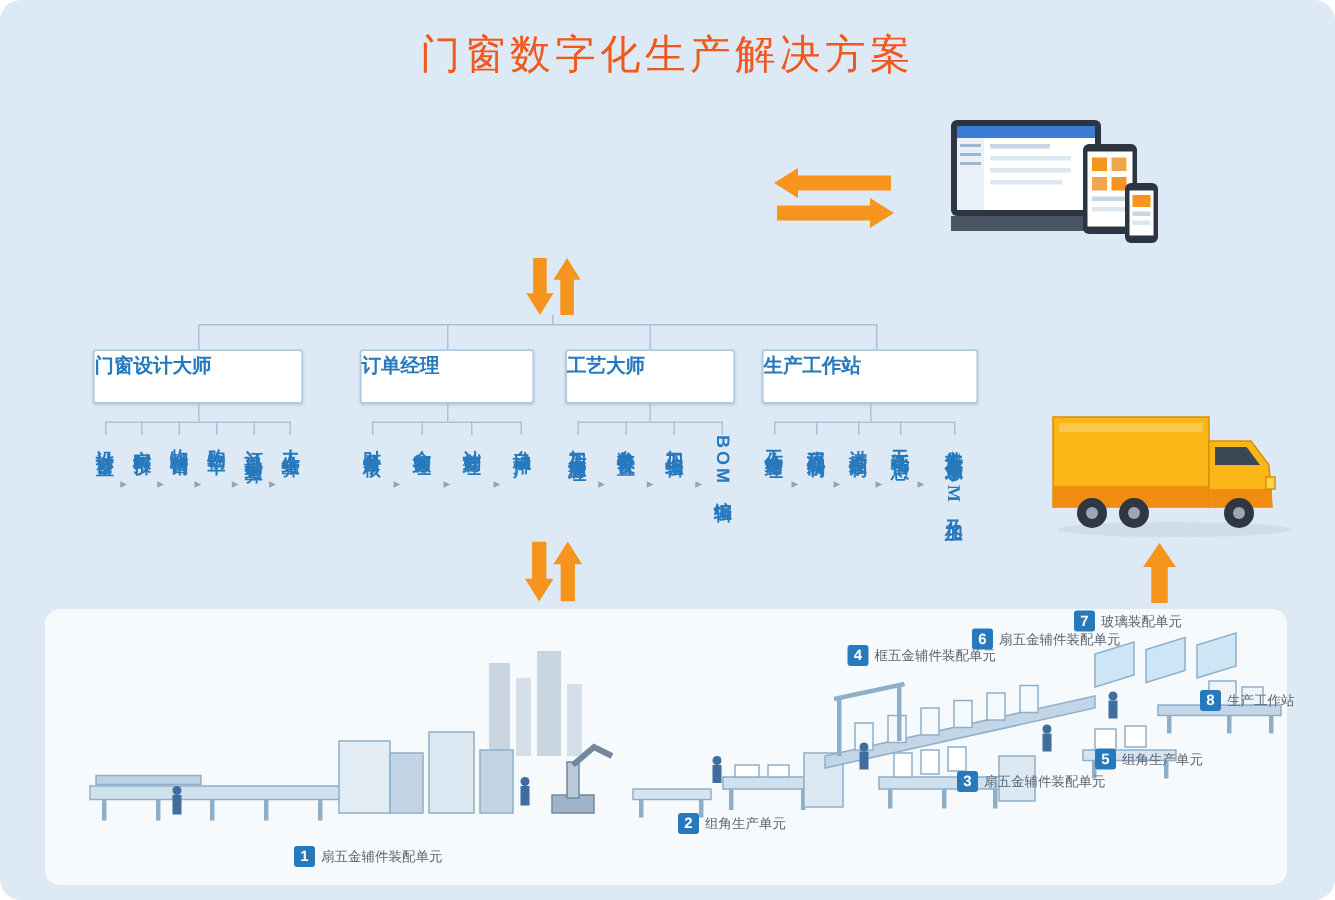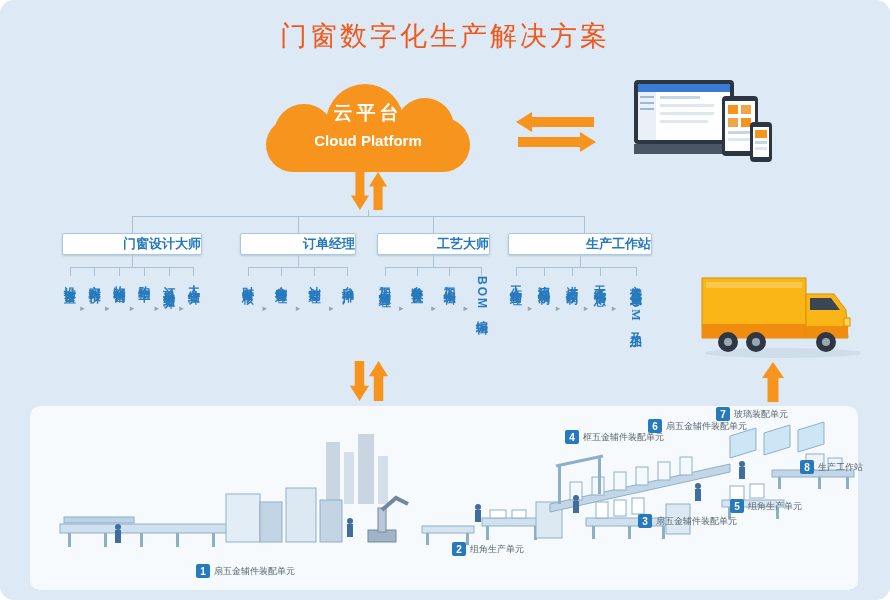--- a/index.html
+++ b/index.html
@@ -27,22 +27,22 @@
   .hline  { position:absolute; left:132px; top:216px; width:452px; height:1px; background:#a9c2d8; }
   .tstub  { position:absolute; width:1px; height:17px; top:216px; background:#a9c2d8; }
   .cstub0 { position:absolute; left:368px; top:210px; width:1px; height:6px; background:#a9c2d8; }
 
   
   .group { position:absolute; top:233px; }
   .g1 { left:62px;  width:140px; }
   .g2 { left:240px; width:116px; }
   .g3 { left:377px; width:113px; }
   .g4 { left:508px; width:144px;font-family:Liberation Serif, serif; }
-  .group-header { height:22px; line-height:20px; background:#ffffff; border:1px solid #a9c8e2;
-                  border-radius:2px; color:#2779bd; font-weight:bold; font-size:13px; text-align:right;
+  .group-header { height:36px; line-height:20px; background:#ffffff; border:1px solid #a9c8e2;
+                  border-radius:2px; color:#2779bd; font-weight:bold; font-size:13px; text-align:left;
                   box-shadow:0 1px 2px rgba(90,120,150,.3); }
   .hstub { width:1px; height:12px; background:#a9c2d8; margin:0 auto; }
   .row { position:relative; display:flex; justify-content:space-between; }
   .row::before { content:""; position:absolute; top:0; left:8px; right:8px; height:1px; background:#a9c2d8; }
   .g4 .row::before { right:16px; }
   .child { display:flex; flex-direction:column; align-items:center; width:16px; }
   .child.wide { width:32px; }
   .cstub { width:1px; height:9px; background:#a9c2d8; }
   .vtext { writing-mode:vertical-rl; text-orientation:mixed; color:#2779bd; font-size:12px;
            font-weight:600; letter-spacing:2px; line-height:14px; height:86px; }
@@ -62,30 +62,20 @@
   .st4{left:535px;top:24px}.st5{left:700px;top:93px}.st6{left:618px;top:13px}
   .st7{left:686px;top:1px}.st8{left:770px;top:54px}
 </style>
 </head>
 <body>
 
 <div class="stage">
 
   <div class="title">门窗数字化生产解决方案</div>
 
-  <div class="cloud">
-    <span class="c c1"></span>
-    <span class="c c2"></span>
-    <span class="c c3"></span>
-    <span class="base"></span>
-    <div class="txt">
-      <div class="t1">云平台</div>
-      <div class="t2">Cloud Platform</div>
-    </div>
-  </div>
 
   <svg class="abs" style="left:516px;top:112px" width="80" height="40" viewBox="0 0 80 40">
     <polygon points="0,10 16,0 16,5 78,5 78,15 16,15 16,20" fill="#f7941d"></polygon>
     <polygon points="80,30 64,20 64,25 2,25 2,35 64,35 64,40" fill="#f7941d"></polygon>
   </svg>
 
   <svg class="abs" style="left:634px;top:78px" width="140" height="100" viewBox="0 0 140 100">
     <rect x="0" y="2" width="100" height="64" rx="4" fill="#2b3642"></rect>
     <rect x="4" y="6" width="92" height="56" fill="#ffffff"></rect>
     <rect x="4" y="6" width="92" height="8" fill="#3a7bd5"></rect>

